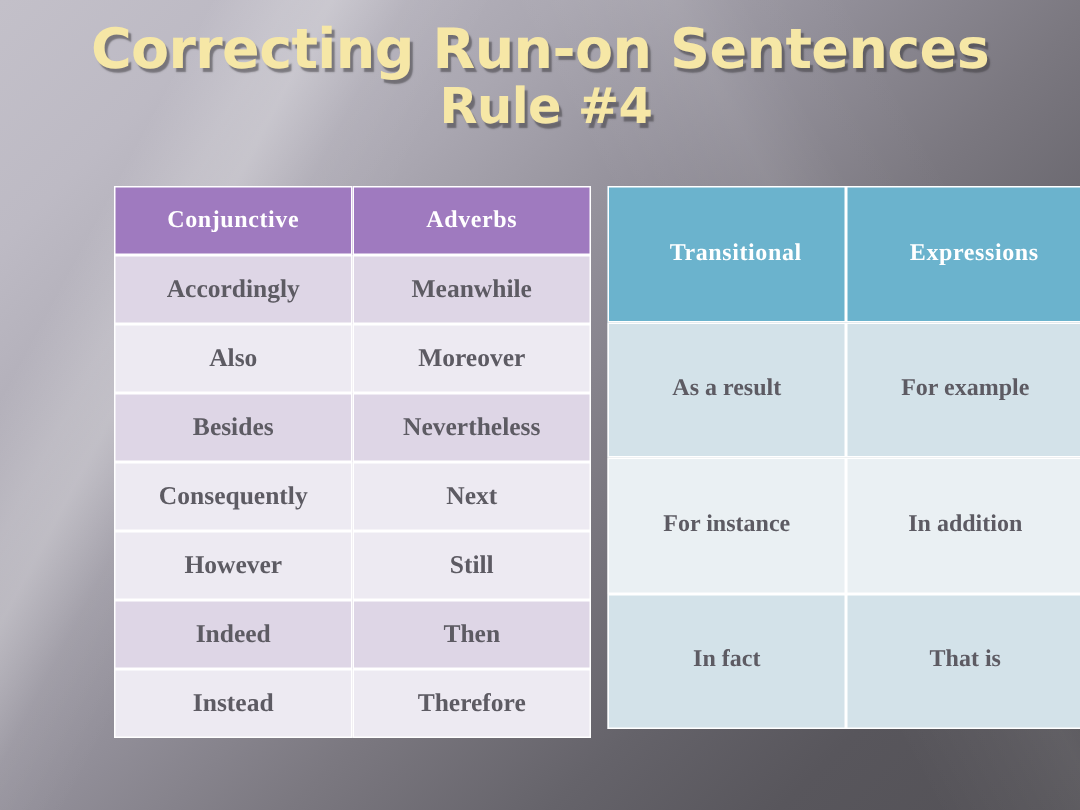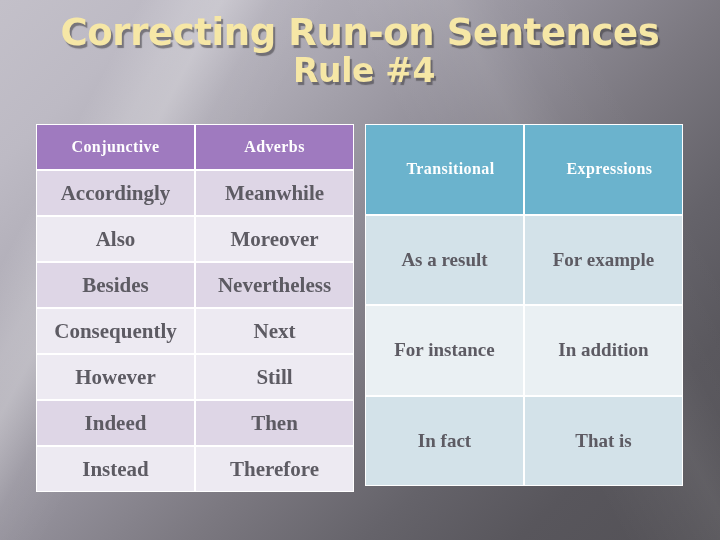--- a/index.html
+++ b/index.html
@@ -69,60 +69,61 @@
     white-space: nowrap;
   }
   #title-line1 { display: block; font-size: 37px; }
   #title-line2 { display: block; font-size: 33px; margin-top: 2px; padding-left: 8px; }
 
   .tbl {
     position: absolute;
     border-collapse: separate;
     border-spacing: 0;
     table-layout: fixed;
+    margin-left: 40px;
   }
   .tbl td {
     border: 1.6px solid #ffffff;
     text-align: center;
     vertical-align: middle;
     font-family: "Liberation Serif", serif;
     font-weight: bold;
     color: #5d5b63;
     padding: 2px 4px;
   }
 
   
   #left-table {
     left: 36px;
     top: 124px;
     width: 318px;
     height: 362px;
   }
   #left-table td {
-    font-size: 21px;
+    font-size: 17px;
     height: 40px;
   }
   #left-table tr.hdr td {
     background: #9f7abf;
     color: #ffffff;
     font-size: 16px;
     letter-spacing: 0.4px;
   }
   #left-table tr.dark td { background: #ded6e6; }
   #left-table tr.lite td { background: #edeaf2; }
 
   
   #right-table {
     left: 365px;
     top: 124px;
     width: 318px;
     height: 362px;
   }
   #right-table td {
-    font-size: 19px;
+    font-size: 16px;
     height: 72px;
     line-height: 1.18;
   }
   #right-table tr.hdr td {
     background: #6bb3cd;
     color: #ffffff;
     font-size: 16px;
     letter-spacing: 0.4px;
     padding-left: 16px;
   }

